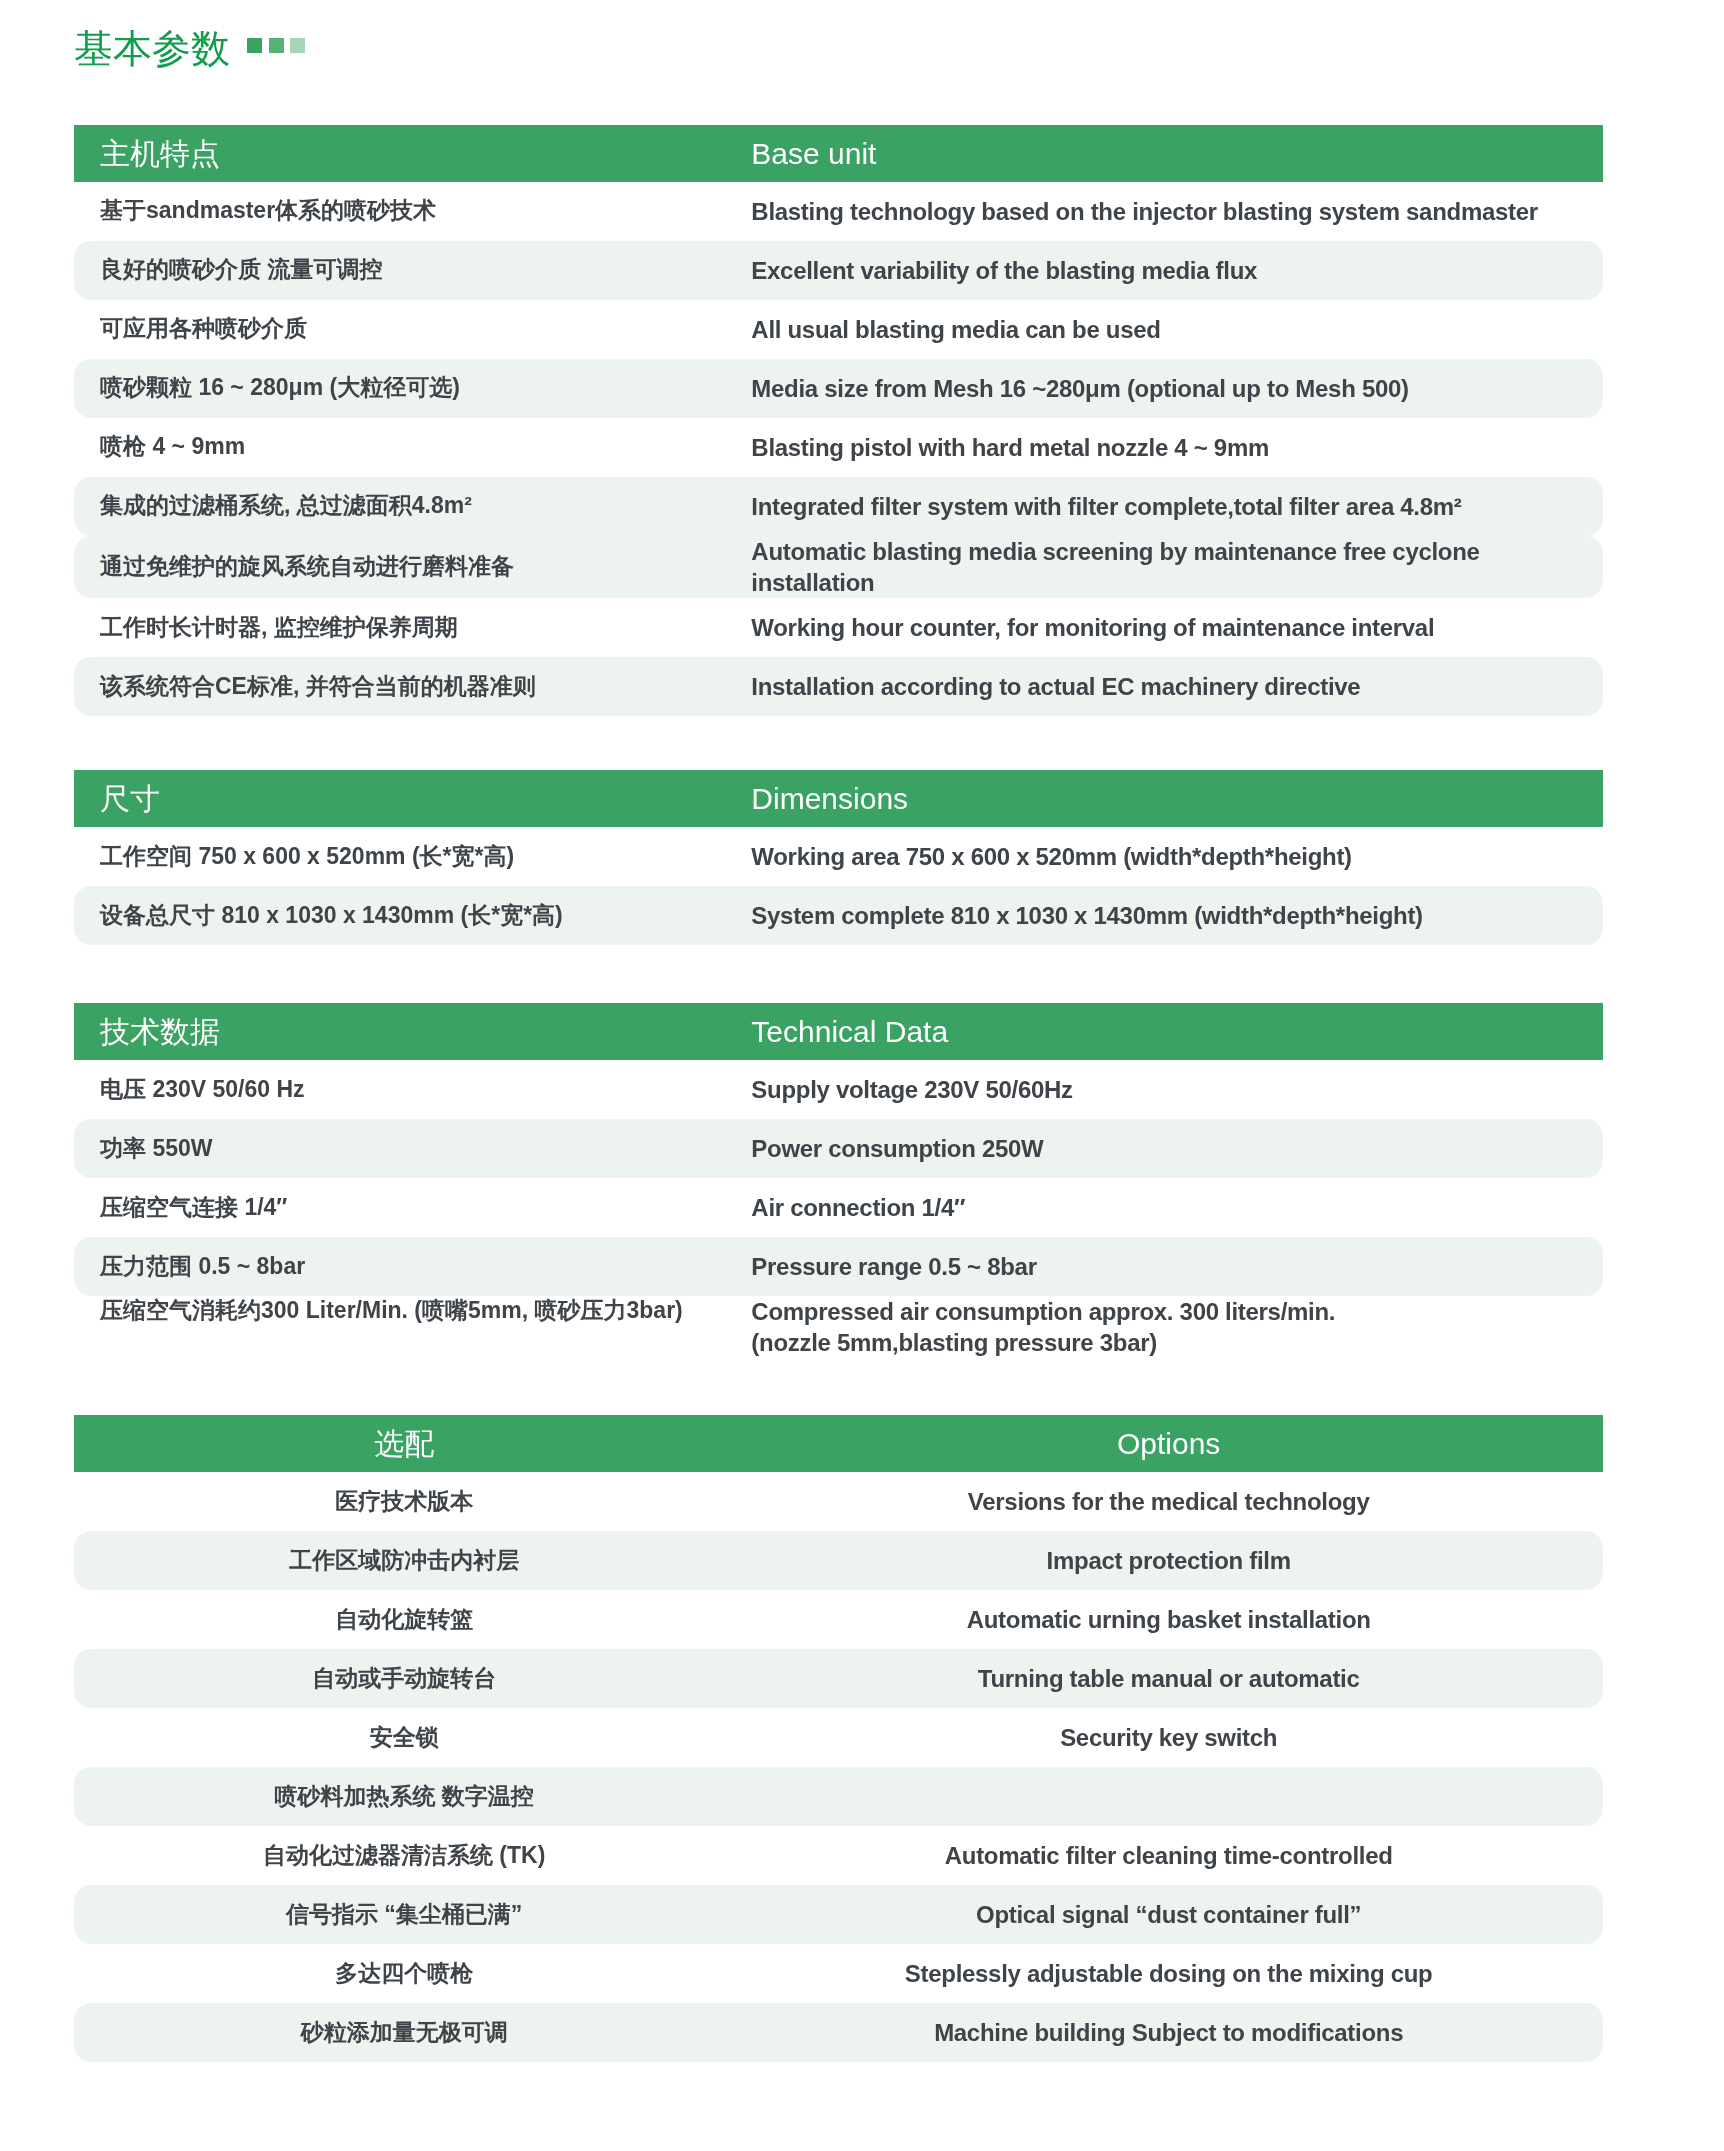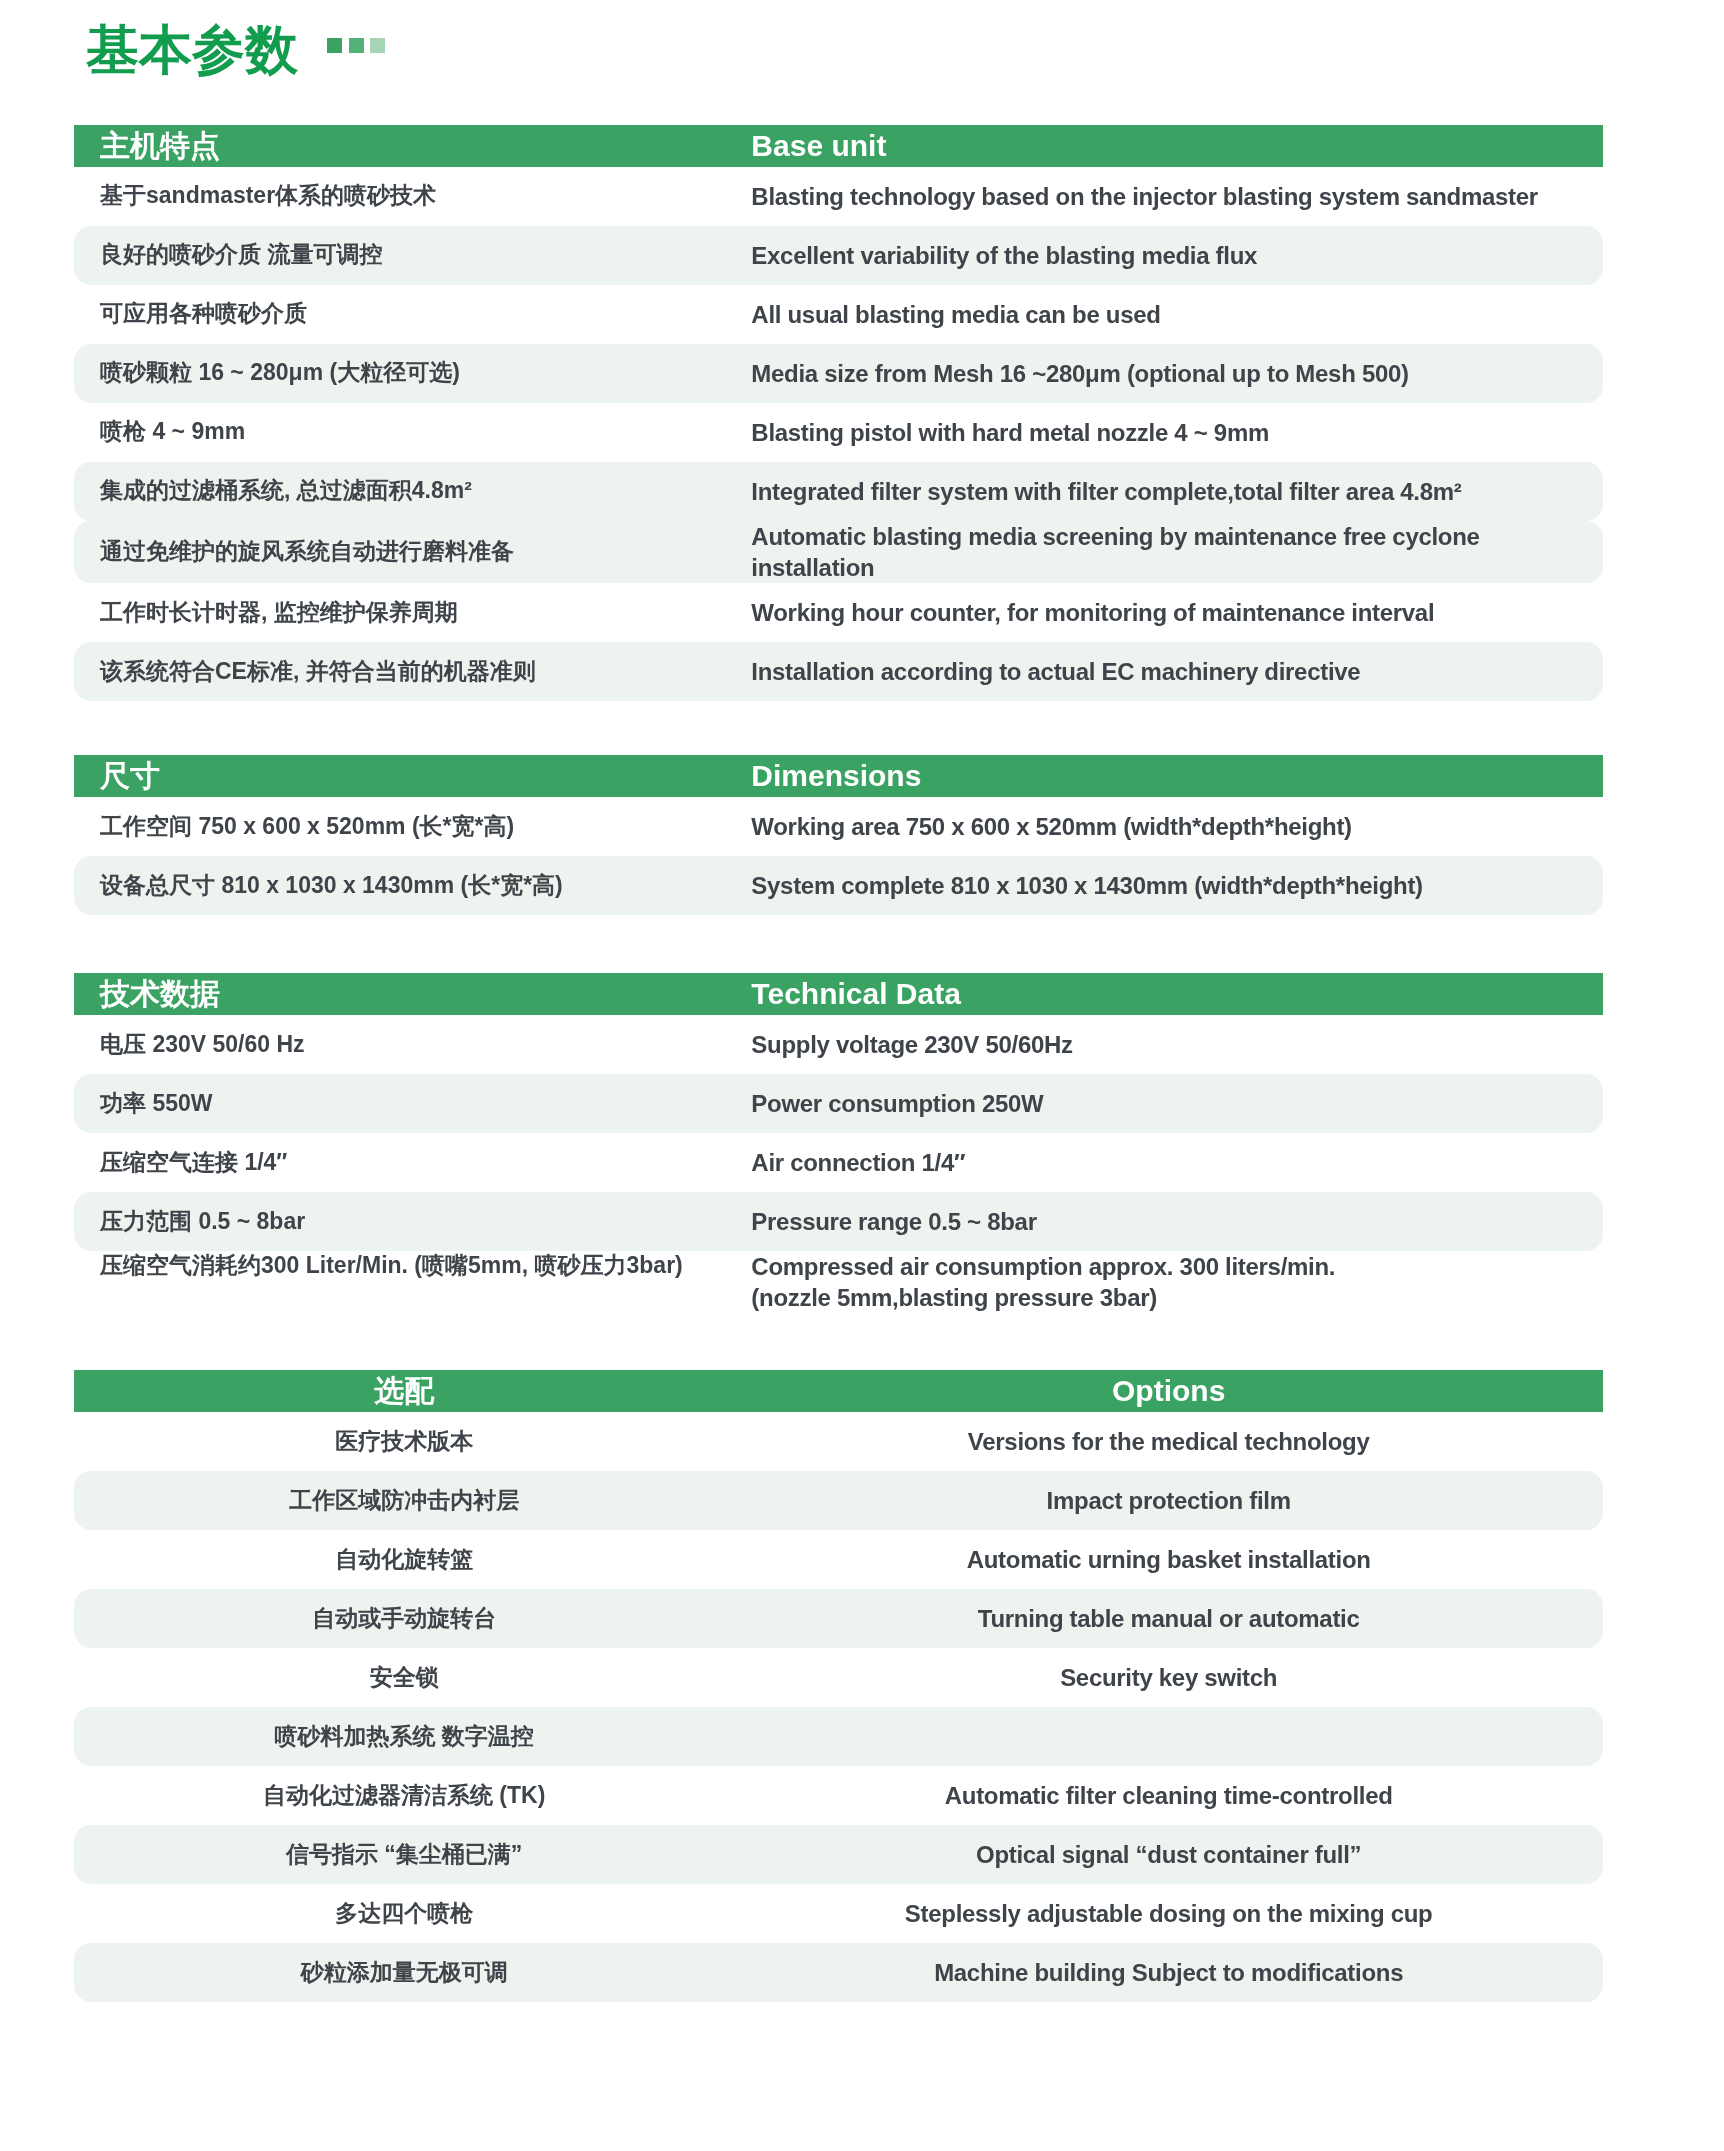--- a/index.html
+++ b/index.html
@@ -24,24 +24,24 @@
   }
   .content {
     padding: 19.6px 122px 0 74px; 
   }
   .title-row {
     display: flex;
     align-items: center;
     height: 60px;
   }
   .page-title {
-    margin: 12px;
-    font-size: 53px;
+    margin: 0;
+    font-size: 39px;
     line-height: 1.05;
-    font-weight: 700;
+    font-weight: 400;
     color: var(--title-green);
   }
   .accent-squares {
     display: flex;
     gap: 6.5px;
     margin-left: 17px;
     margin-top: -7.5px;
   }
   .sq { width: 15px; height: 15px; display: inline-block; }
   .sq1 { background: var(--sq1); }
@@ -54,25 +54,25 @@
   #sections > section:nth-child(3) { margin-top: 58px; }
   #sections > section:nth-child(4) { margin-top: 26px; text-align: center; }
 
   .sec-header, .spec-row {
     display: grid;
     grid-template-columns: 42.6% 57.4%;
     font-weight: bold;
   }
   .sec-header {
     background: var(--header-green);
-    height: 42px;
+    height: 57px;
     align-items: center;
     color: #ffffff;
     font-size: 30px;
-    font-weight: 700;
+    font-weight: 400;
   }
   .spec-row {
     min-height: 59px;
     align-items: center;
     font-size: 23px;
   }
   .spec-row.alt { background: var(--alt-row); border-radius: 17px; }
   .cell {
     padding-left: 26px;
     padding-right: 17px;

